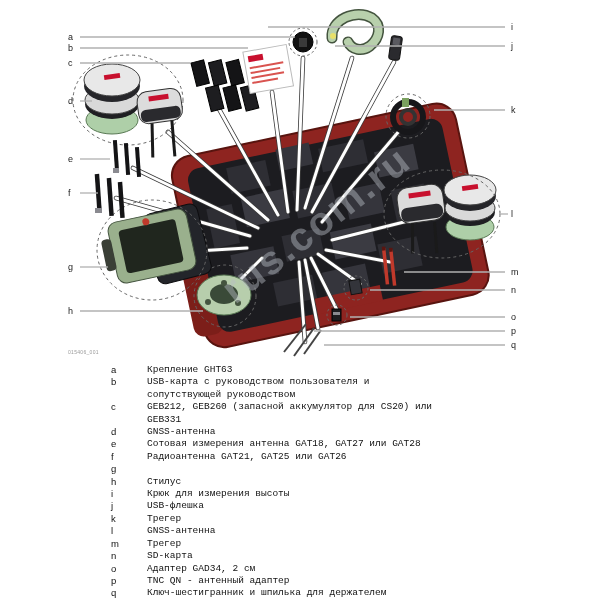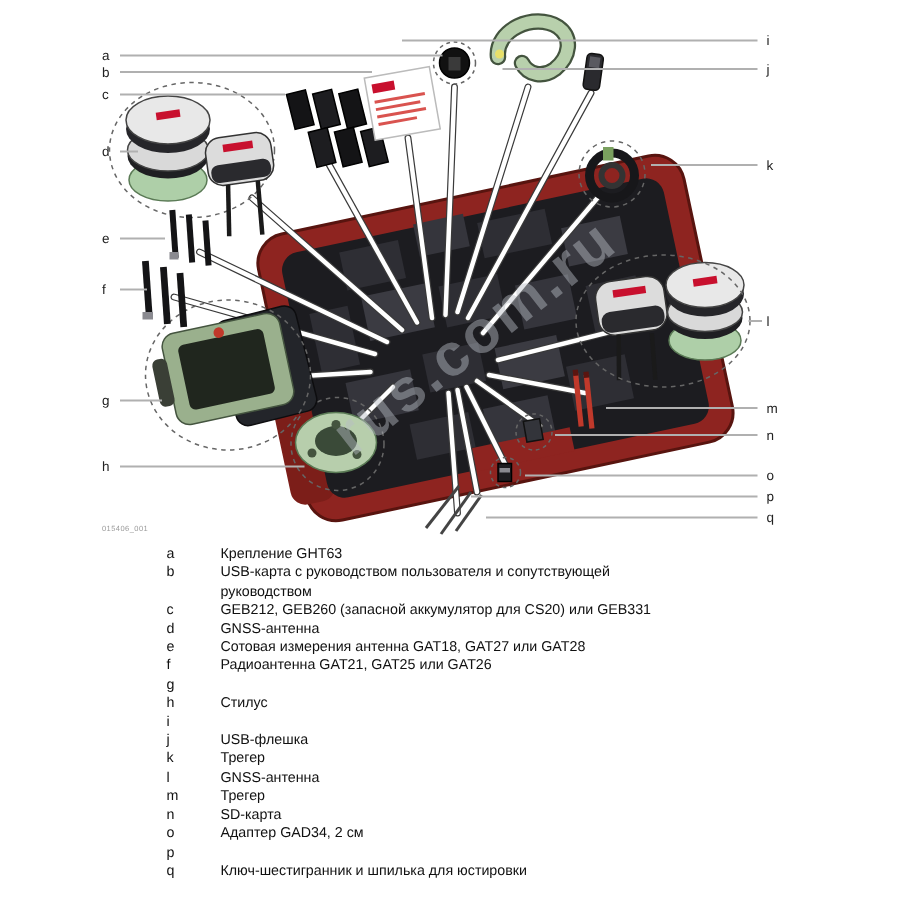--- a/index.html
+++ b/index.html
@@ -15,21 +15,21 @@
   .figure-id{font-size:5px;fill:#9a9a9a;letter-spacing:.3px;}
   .watermark{font-size:40px;fill:#b9bec6;opacity:.45;font-weight:bold;letter-spacing:2px;}
 
   
   .legend{
     position:absolute;left:111px;top:364px;width:345px;
     font-size:9.5px;line-height:12.4px;color:#111;
   }
   .legend-row{display:flex;}
   .legend-letter{width:36px;flex:0 0 36px;}
-  .legend-text{width:300px;}
+  .legend-text{width:300px;font-family:Liberation Mono, monospace;}
 </style>
 </head>
 <body>
 
 <div id="stage">
 
 <svg width="600" height="360" viewBox="0 0 600 360">
 
   <g transform="rotate(-12 320 225)">
     <rect x="185" y="130" width="290" height="195" rx="20" fill="#8e2420" stroke="#58140f" stroke-width="2"></rect>
@@ -305,20 +305,21 @@
   </div>
   <div class="legend-row">
     <span class="legend-letter">g</span>
   </div>
   <div class="legend-row">
     <span class="legend-letter">h</span>
     <span class="legend-text">Стилус</span>
   </div>
   <div class="legend-row">
     <span class="legend-letter">i</span>
+    <span class="legend-text">Крюк для измерения высоты</span>
   </div>
   <div class="legend-row">
     <span class="legend-letter">j</span>
     <span class="legend-text">USB-флешка</span>
   </div>
   <div class="legend-row">
     <span class="legend-letter">k</span>
     <span class="legend-text">Трегер</span>
   </div>
   <div class="legend-row">
@@ -332,20 +333,21 @@
   <div class="legend-row">
     <span class="legend-letter">n</span>
     <span class="legend-text">SD-карта</span>
   </div>
   <div class="legend-row">
     <span class="legend-letter">o</span>
     <span class="legend-text">Адаптер GAD34, 2 см</span>
   </div>
   <div class="legend-row">
     <span class="legend-letter">p</span>
+    <span class="legend-text">TNC QN - антенный адаптер</span>
   </div>
   <div class="legend-row">
     <span class="legend-letter">q</span>
-    <span class="legend-text">Ключ-шестигранник и шпилька для юстировки</span>
+    <span class="legend-text">Ключ-шестигранник и шпилька для держателем</span>
   </div>
 </div>
 
 </div>
 
 </body></html>

